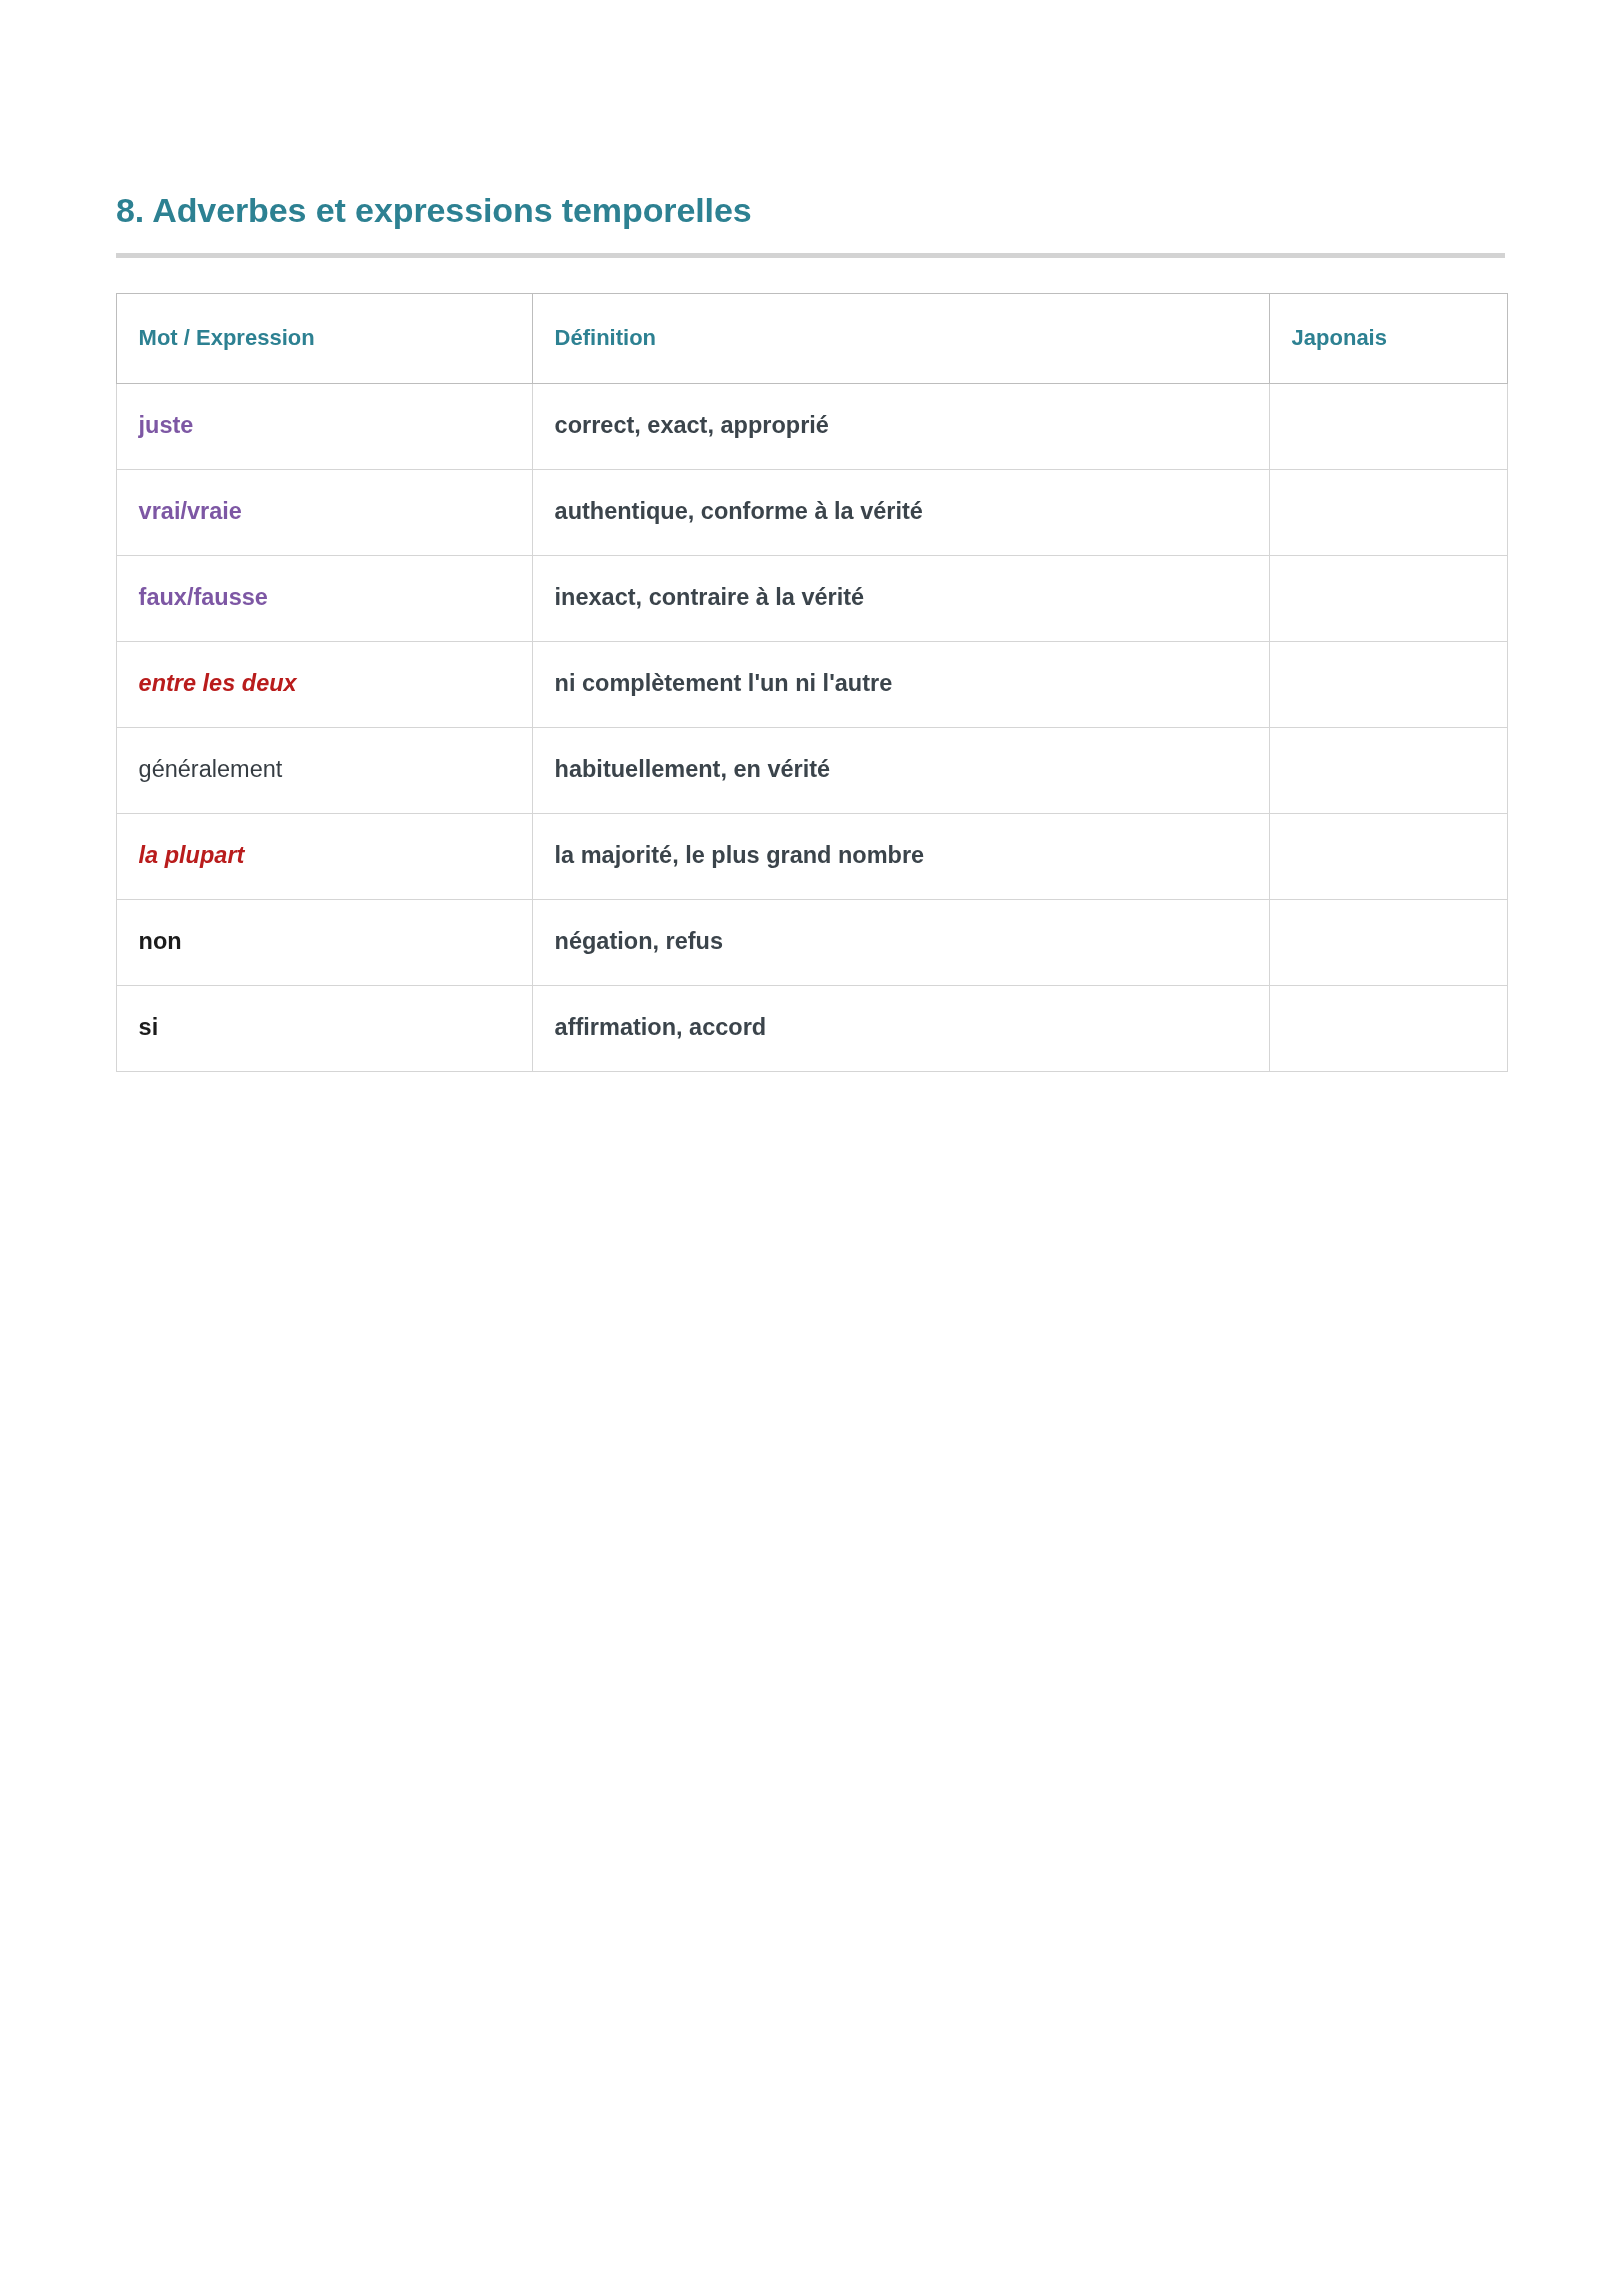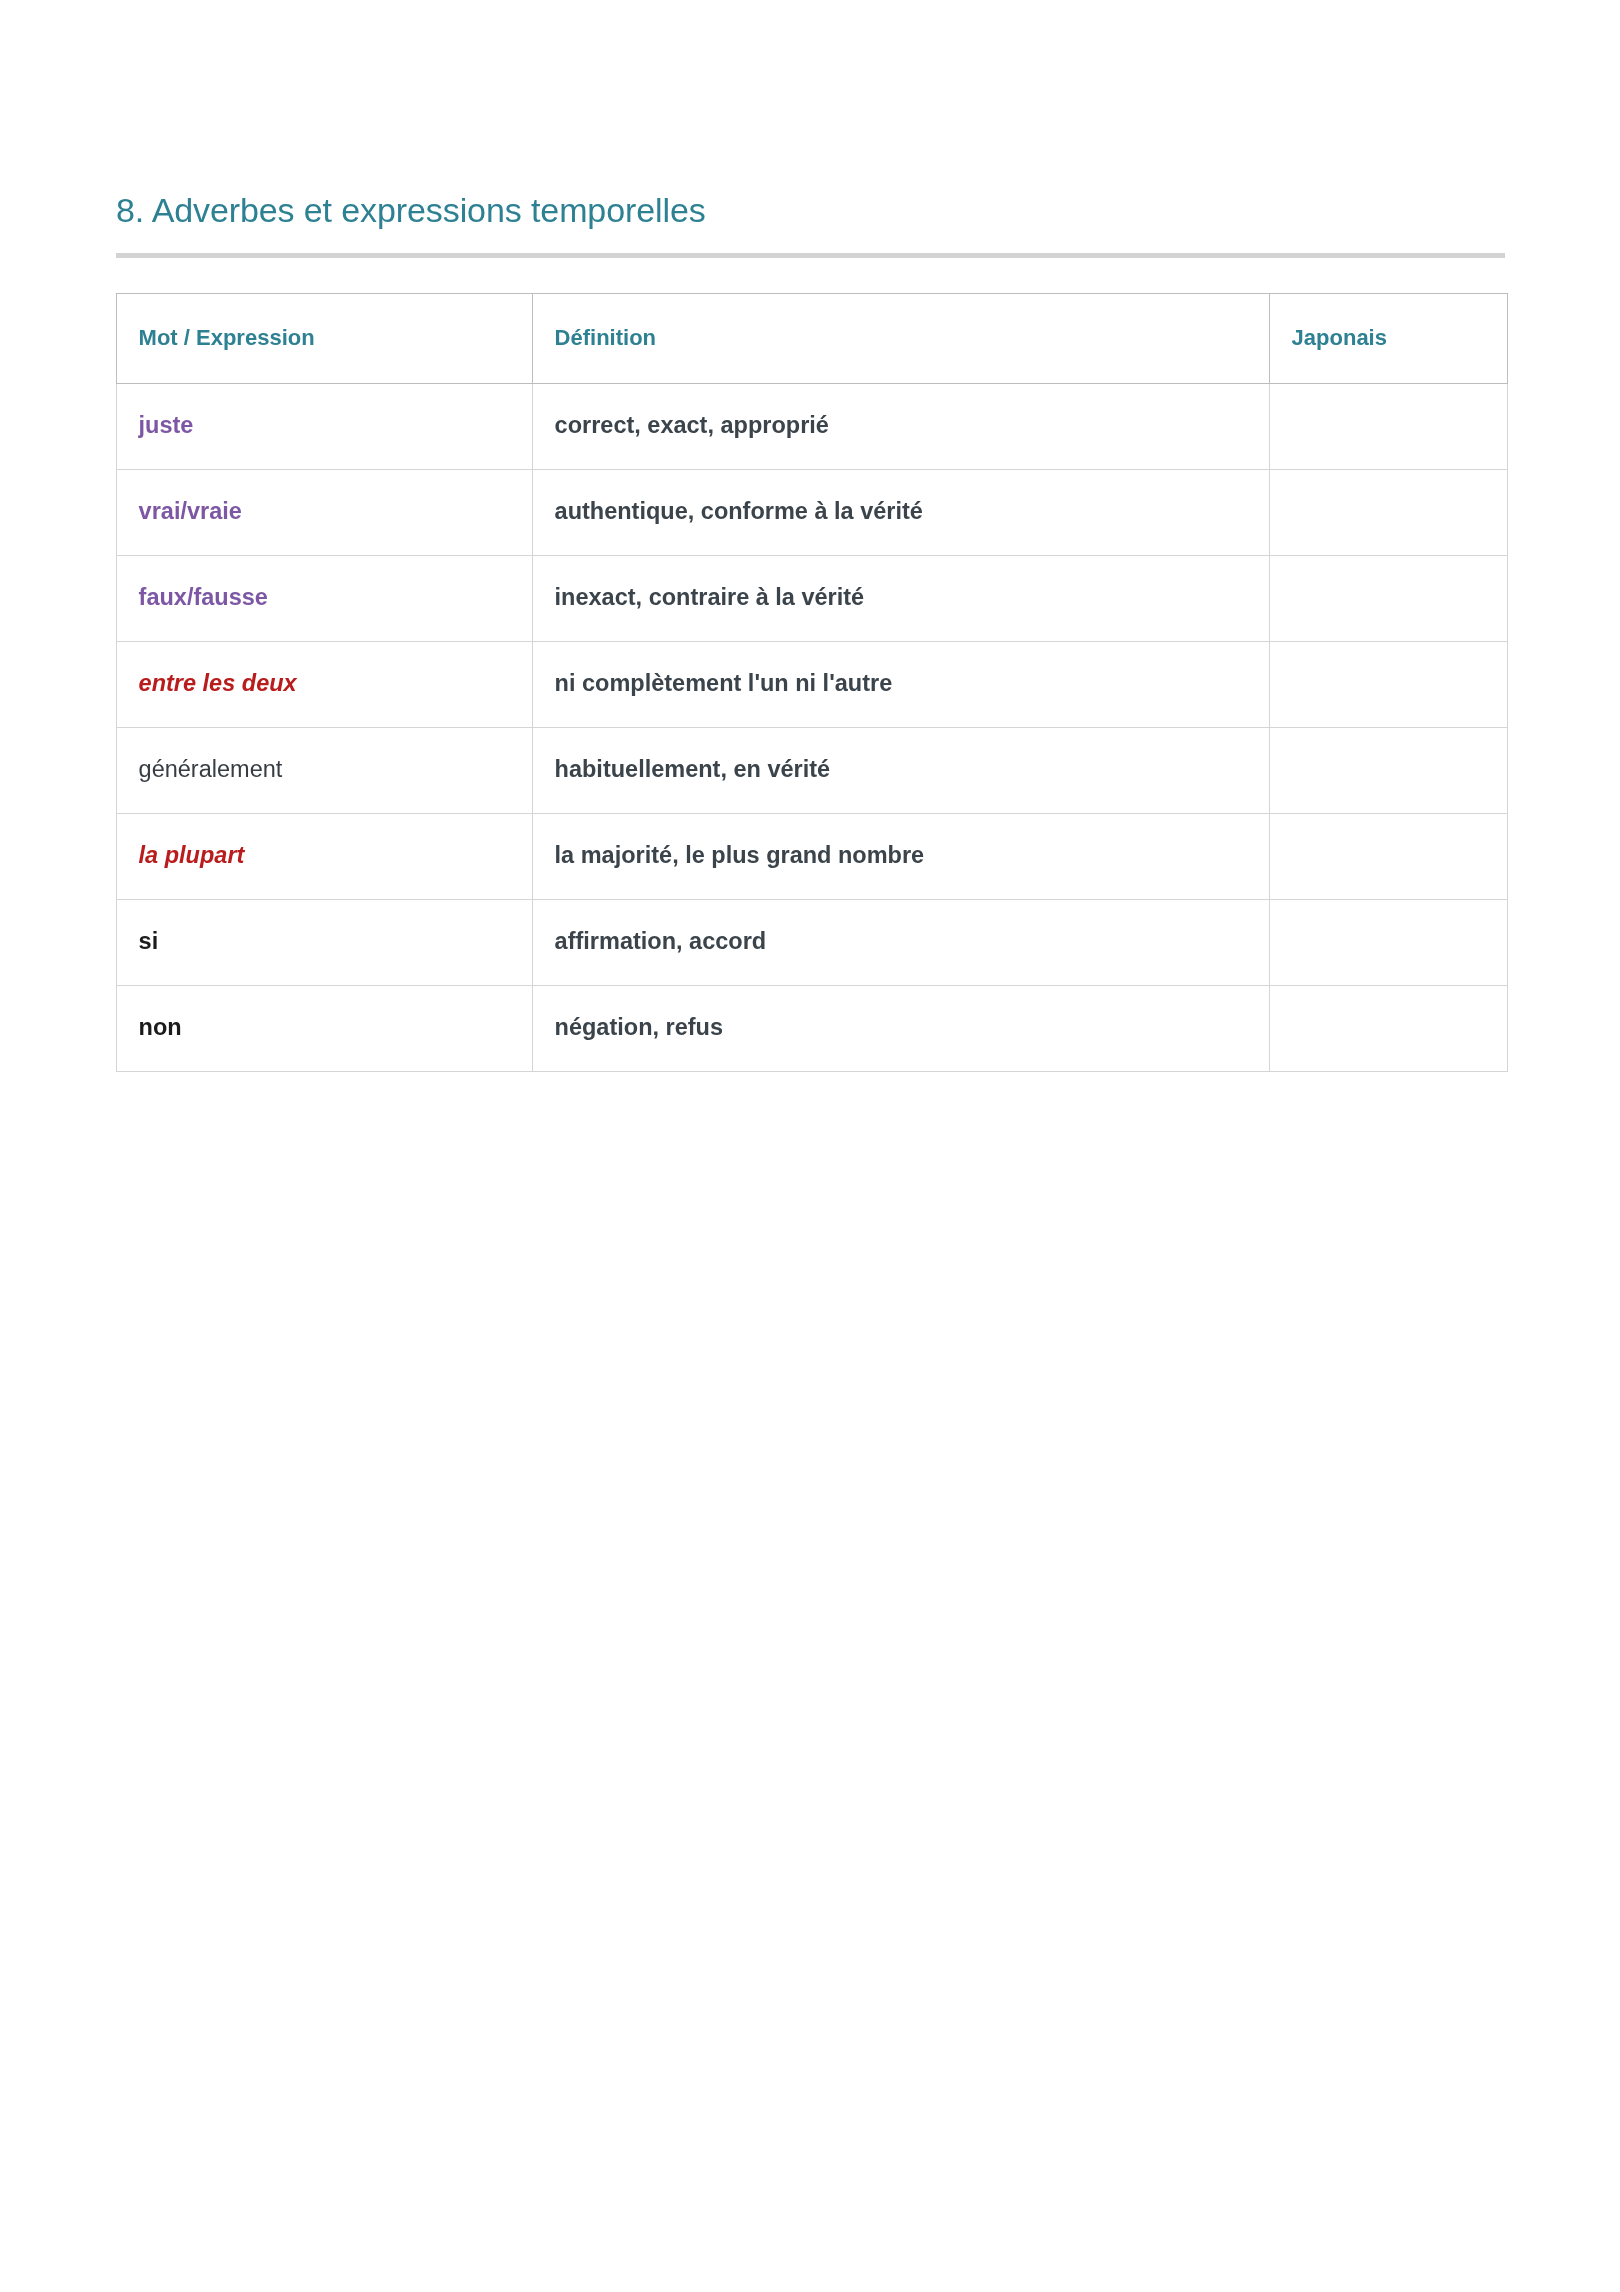--- a/index.html
+++ b/index.html
@@ -22,21 +22,21 @@
     width: 1620px;
     height: 2293px;
     background: #ffffff;
     box-sizing: border-box;
     padding: 192px 116px 0 116px;
   }
 
   .section-title {
     color: #2d8192;
     font-size: 34px;
-    font-weight: normal;
+    font-weight: bold;
     letter-spacing: -0.1px;
     line-height: 1.1;
     margin: 0 0 23.5px 0;
     white-space: nowrap;
   }
 
   .title-rule {
     height: 4.9px;
     background: #d3d3d3;
     width: 1389px;
@@ -150,26 +150,26 @@
           <td class="w-plain">généralement</td>
           <td class="definition-cell">habituellement, en vérité</td>
           <td class="japanese-cell"></td>
         </tr>
         <tr>
           <td class="w-orange">la plupart</td>
           <td class="definition-cell">la majorité, le plus grand nombre</td>
           <td class="japanese-cell"></td>
         </tr>
         <tr>
-          <td class="w-bold">si</td>
-          <td class="definition-cell">affirmation, accord</td>
+          <td class="w-bold">non</td>
+          <td class="definition-cell">négation, refus</td>
           <td class="japanese-cell"></td>
         </tr>
         <tr>
-          <td class="w-bold">non</td>
-          <td class="definition-cell">négation, refus</td>
+          <td class="w-bold">si</td>
+          <td class="definition-cell">affirmation, accord</td>
           <td class="japanese-cell"></td>
         </tr>
       </tbody>
   </table>
 
 </div>
 
 
 </body></html>

